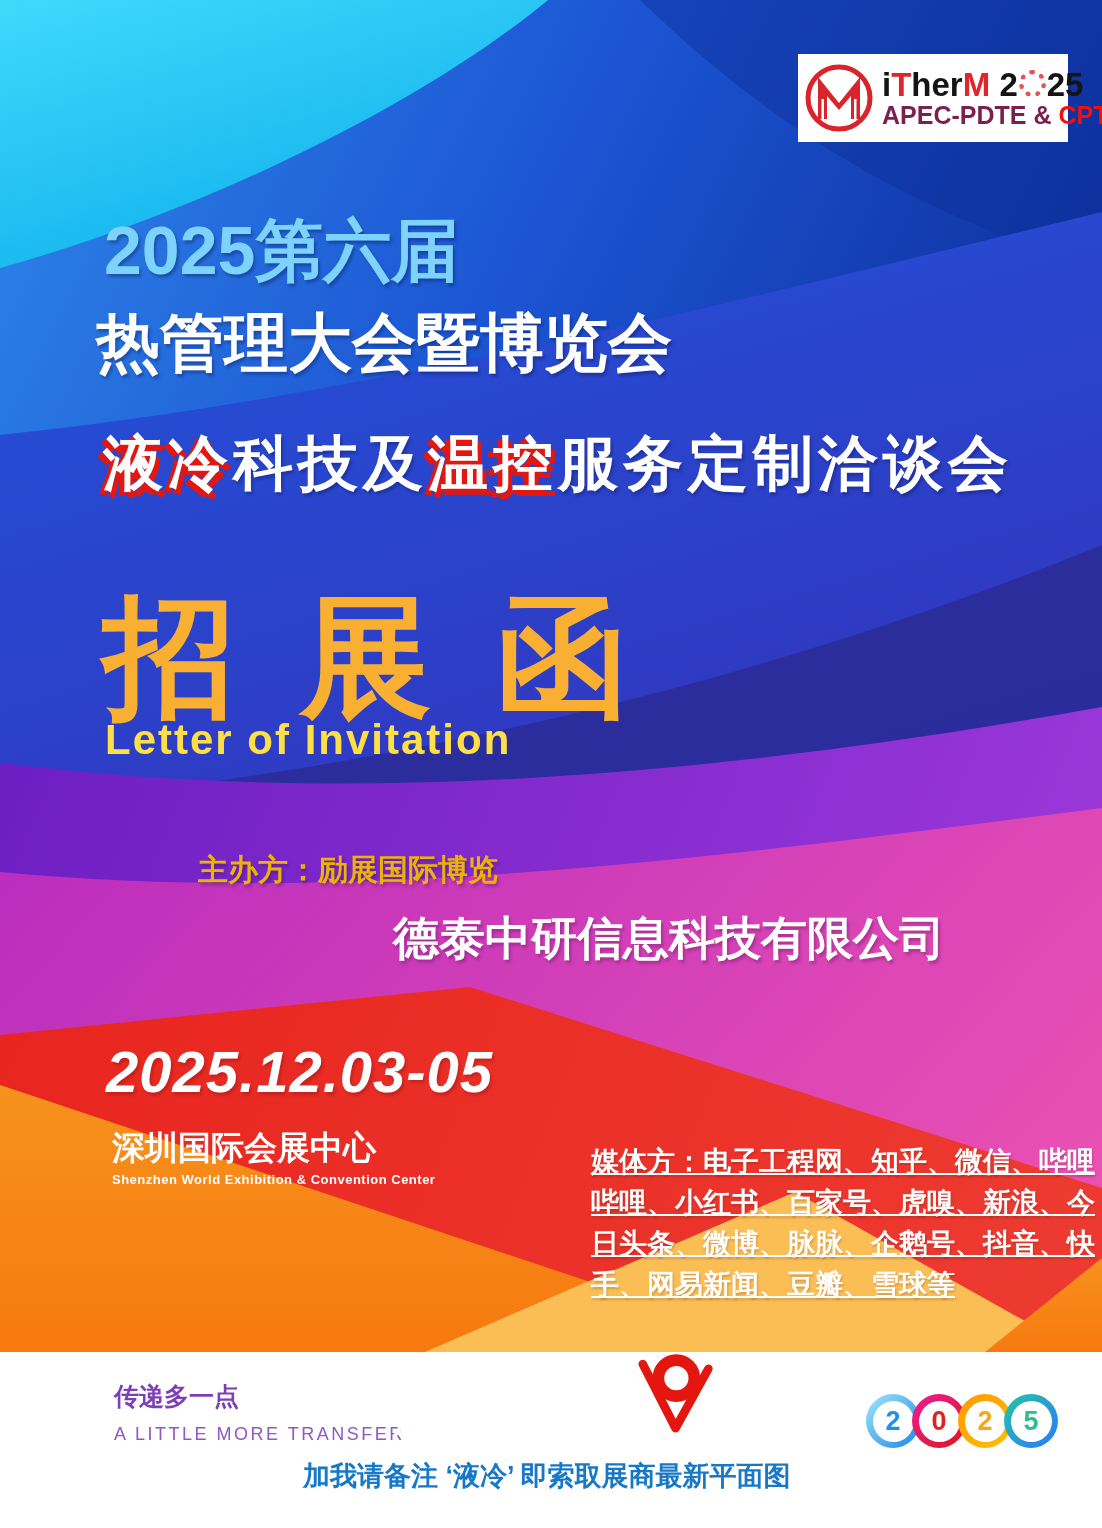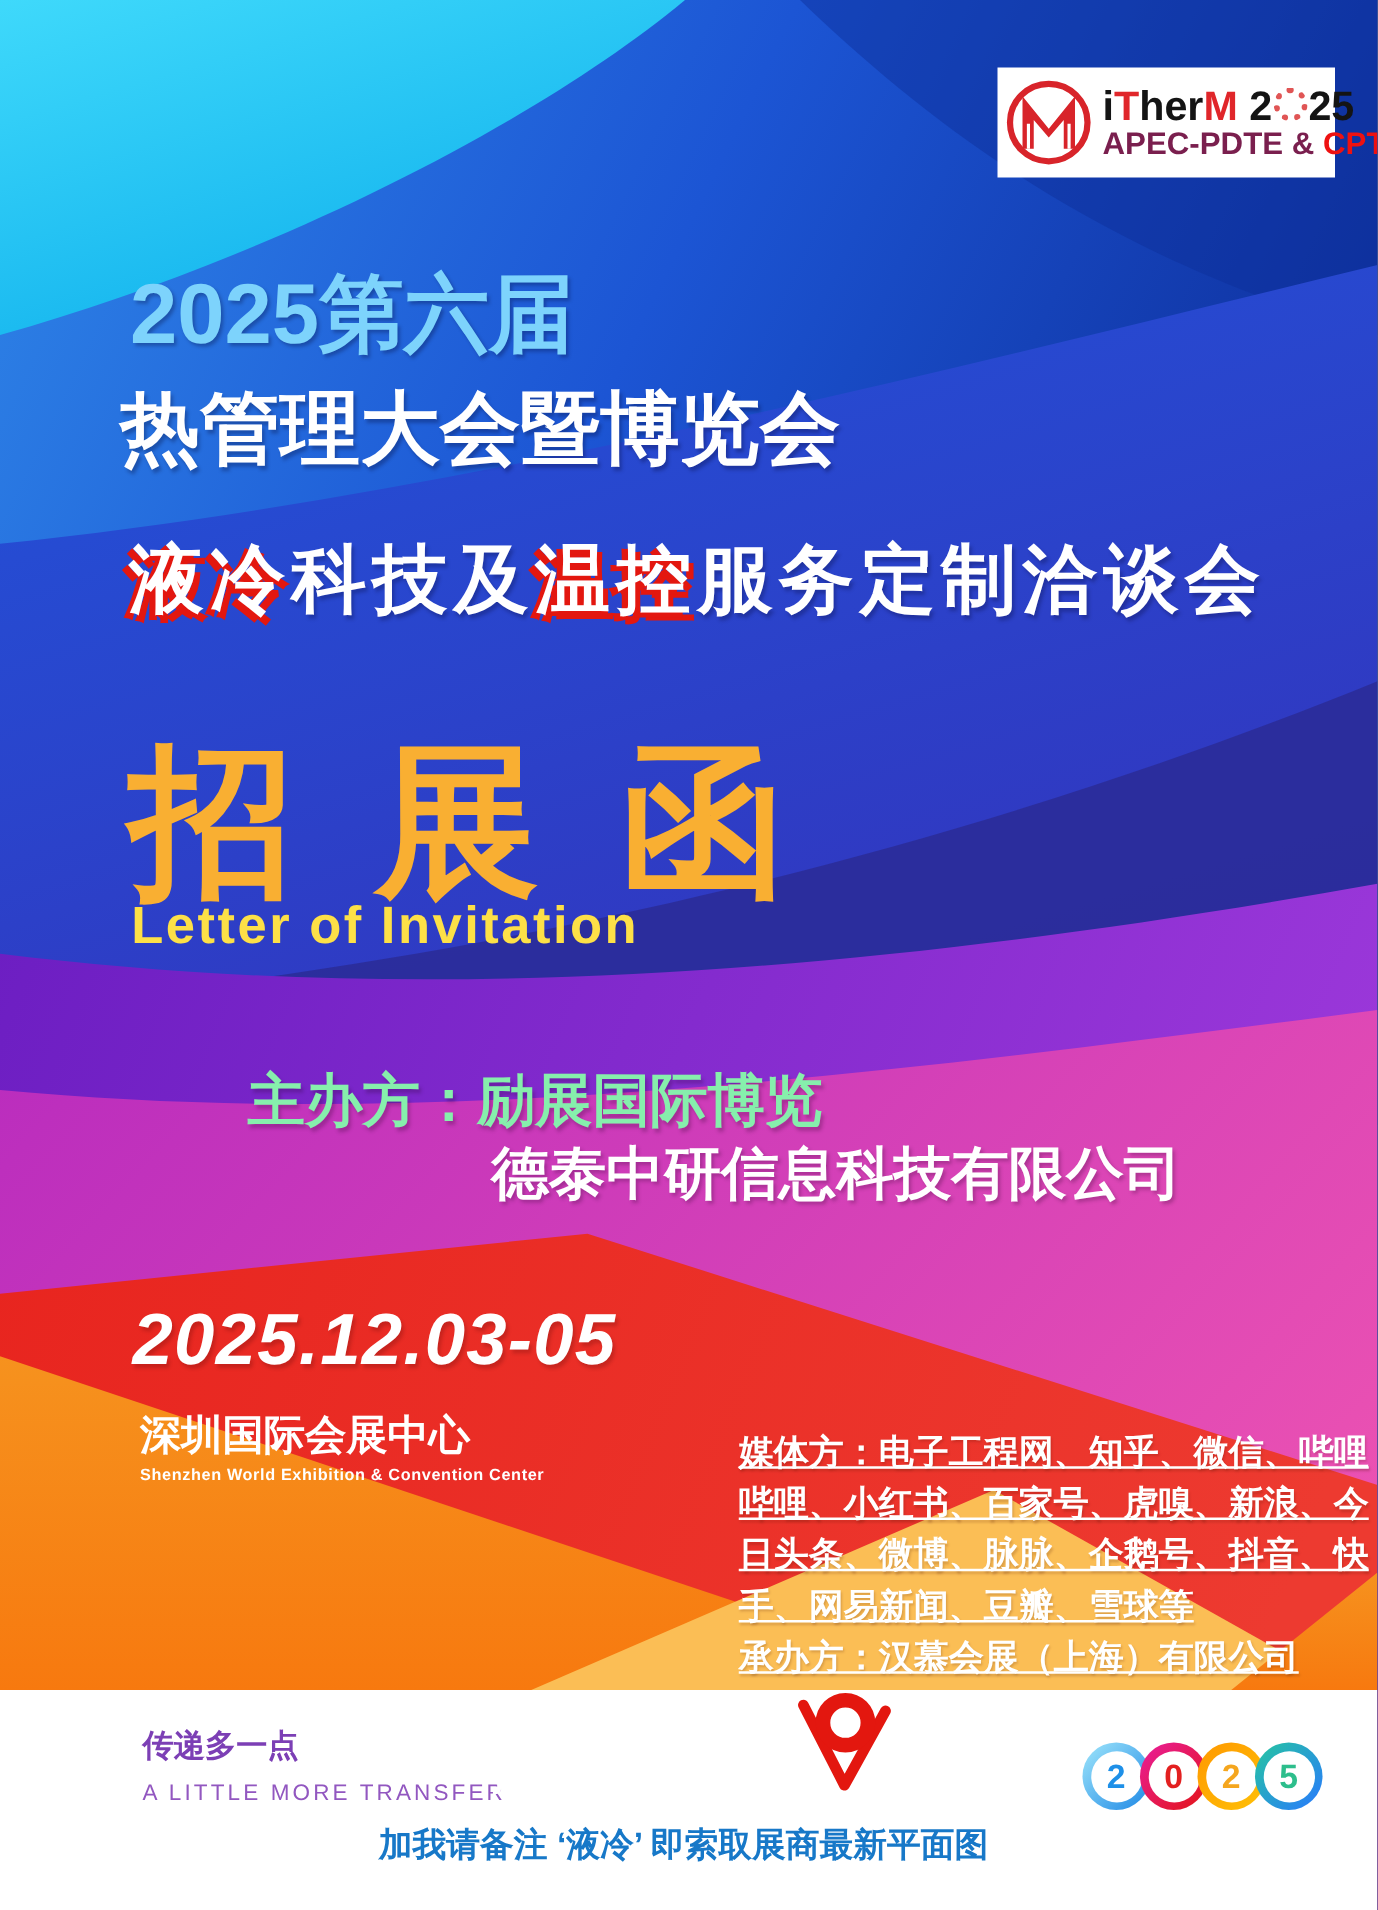--- a/index.html
+++ b/index.html
@@ -30,21 +30,21 @@
     text-shadow:2px 3px 3px rgba(0,0,40,.28);white-space:nowrap;}
   .subtitle{left:103px;top:424px;font-size:60px;font-weight:900;color:#ffffff;
     letter-spacing:5px;white-space:nowrap;text-shadow:2px 3px 3px rgba(0,0,40,.25);}
   .subtitle .hl{text-shadow:-5px 4px 0 #e3170f,4px 6px 0 #e3170f;}
 
   .inv-cn{left:103px;top:570px;font-size:132px;font-weight:900;color:#f9af32;
     white-space:nowrap;letter-spacing:14px;}
   .inv-en{left:105px;top:716px;font-size:42px;font-weight:800;color:#fde047;
     letter-spacing:2px;white-space:nowrap;}
 
-  .org1{left:198px;top:850px;font-size:46px;font-weight:900;color:#86efac;
+  .org1{left:198px;top:850px;font-size:30px;font-weight:900;color:#eab308;
     white-space:nowrap;text-shadow:2px 3px 3px rgba(40,0,40,.25);}
   .org2{left:393px;top:908px;font-size:46px;font-weight:900;color:#ffffff;
     white-space:nowrap;text-shadow:2px 3px 3px rgba(40,0,40,.25);}
 
   .date{left:106px;top:1038px;font-size:58px;font-weight:900;color:#ffffff;
     white-space:nowrap;letter-spacing:1px;text-shadow:2px 3px 3px rgba(60,0,0,.2);font-style:italic;}
   .venue-cn{left:112px;top:1126px;font-size:33px;font-weight:800;color:#ffffff;white-space:nowrap;}
   .venue-en{left:112px;top:1172px;font-size:13px;font-weight:600;color:#ffffff;
     letter-spacing:.5px;white-space:nowrap;}
 
@@ -151,21 +151,20 @@
 
   <div class="abs date">2025.12.03-05</div>
   <div class="abs venue-cn">深圳国际会展中心</div>
   <div class="abs venue-en">Shenzhen World Exhibition &amp; Convention Center</div>
 
   <div class="abs media">
     <div class="ml">媒体方：电子工程网、知乎、微信、哔哩</div>
     <div class="ml">哔哩、小红书、百家号、虎嗅、新浪、今</div>
     <div class="ml">日头条、微博、脉脉、企鹅号、抖音、快</div>
     <div class="ml">手、网易新闻、豆瓣、雪球等</div>
-    <div class="ml">承办方：汉慕会展（上海）有限公司</div>
   </div>
 
   <div class="abs slogan-cn">传递多一点</div>
   <div class="abs slogan-en">A LITTLE MORE TRANSFER</div>
 
   <div class="abs phone-row">
     <span>手机微信同号：</span>
       <span>135 524</span>
       <span class="phone-gap"></span>
       <span>3396</span>

